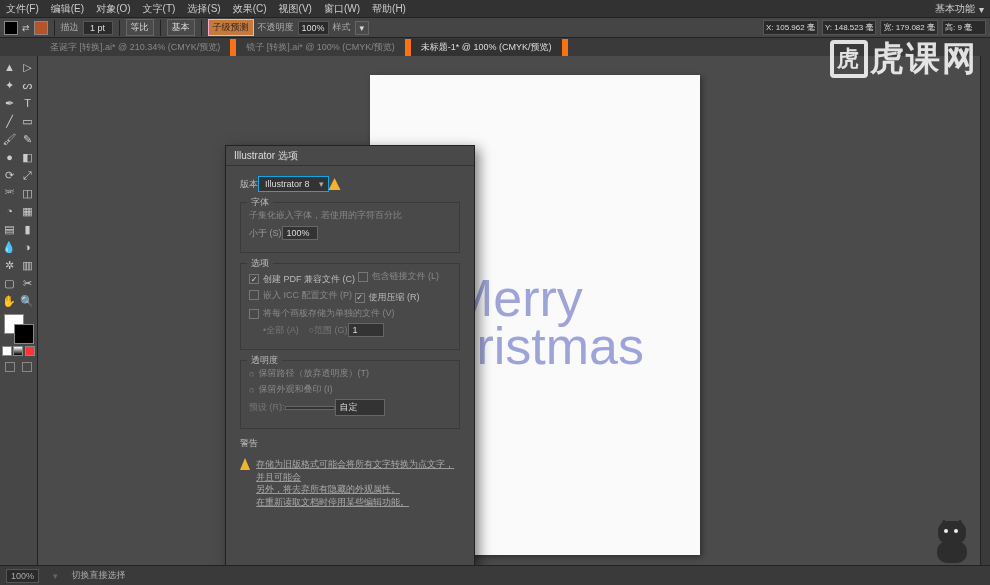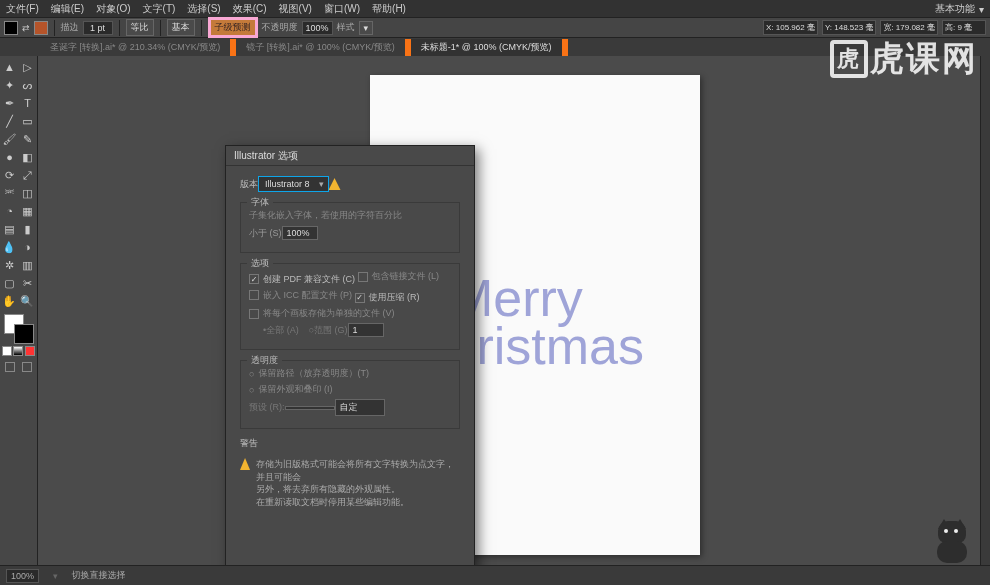--- a/index.html
+++ b/index.html
@@ -7,21 +7,21 @@
   .menubar { height: 18px; background: #323232; color: #ddd; font-size: 10px; display: flex; align-items: center; padding: 0 6px; gap: 12px; border-bottom: 1px solid #222; }
   .menubar span { color: #ccc; }
   .topright { position: absolute; right: 6px; top: 2px; font-size: 10px; color: #ccc; display:flex; gap:4px; align-items:center;}
   .optionsbar { height: 20px; background: #454545; display: flex; align-items: center; font-size: 9px; color: #ccc; padding: 0 4px; gap: 4px; border-bottom: 1px solid #222;}
   .opt-sw { width:14px;height:14px;background:#000;border:1px solid #888;}
   .opt-sw2{ width:14px;height:14px;background:#b5542a;border:1px solid #888;}
   .opt-sep{width:1px;height:16px;background:#222;margin:0 2px;}
   .opt-lbl{color:#aaa;text-align:center;}
   .opt-val{background:#2a2a2a;border:1px solid #555;padding:1px 3px;color:#ddd;min-width:30px;display:inline-block;text-align:center;}
   .opt-btn{background:#4a4a4a;border:1px solid #666;padding:1px 4px;color:#ddd;}
-  .opt-orange{background:#c47a3a;color:#322;padding:1px 4px;border:3px solid #f9a8d4;}
+  .opt-orange{background:#c47a3a;color:#322;padding:1px 4px;border:1px solid #f9a8d4;}
   .coord-group{margin-left:auto;display:flex;gap:4px;align-items:center;}
   .coord-box{background:#2a2a2a;border:1px solid #555;padding:1px 2px;color:#ddd;font-size:8px;min-width:44px;}
   .tabbar { height: 18px; background: #3a3a3a; display: flex; align-items: center; font-size: 9px; color: #888; padding-left:40px;}
   .tab{padding:2px 10px;border-right:6px solid #f97316;}
   .tab.active{background:#323232;color:#ddd;}
   .workspace{position:absolute;left:38px;right:10px;top:56px;bottom:20px;background:#4b4b4b;}
   .toolbar{position:absolute;left:0;top:56px;width:38px;bottom:20px;background:#474747;border-right:1px solid #222;display:flex;flex-direction:column;align-items:center;padding-top:2px;gap:0;}
   .toolrow{display:flex;gap:0;}
   .tool{width:18px;height:18px;color:#ccc;font-size:11px;display:flex;align-items:center;justify-content:center;border:1px solid transparent;}
   .colorsw{width:30px;height:30px;position:relative;margin-top:4px;}
@@ -40,21 +40,21 @@
   .dlg-select{background:#333;border:1px solid #0ea5e9;color:#ddd;padding:2px 18px 2px 6px;font-size:9px;position:relative;}
   .dlg-select::after{content:"▾";position:absolute;right:4px;color:#aaa;}
   .warn-ico{width:12px;height:12px;background:#f2b430;clip-path:polygon(50% 0,100% 100%,0 100%);display:inline-block;position:relative;}
   .dlg-section{margin-top:10px;border:1px solid #3a3a3a;padding:6px 8px 8px;position:relative;}
   .dlg-section-title{position:absolute;top:-7px;left:6px;background:#494949;padding:0 4px;color:#bbb;font-size:9px;}
   .dlg-line{color:#888;font-size:9px;margin-bottom:4px;}
   .dlg-input{background:#333;border:1px solid #666;color:#ddd;padding:1px 4px;width:36px;font-size:9px;}
   .chk{display:inline-flex;align-items:center;gap:4px;color:#888;font-size:9px;margin-bottom:3px;}
   .chk.on{color:#bbb;}
   .chk-box{width:10px;height:10px;border:1px solid #777;display:inline-flex;align-items:center;justify-content:center;font-size:8px;color:#ddd;}
-  .dlg-warn{display:flex;gap:6px;margin-top:8px;}
+  .dlg-warn{display:flex;gap:6px;margin-top:8px;text-decoration:underline;}
   .dlg-warn-txt{color:#aaa;font-size:9px;line-height:1.4;}
   .dlg-btns{position:absolute;bottom:10px;right:12px;display:flex;gap:10px;}
   .dlg-btn{background:#5a5a5a;border:1px solid #777;color:#ddd;font-size:10px;padding:3px 16px;}
   .statusbar{position:absolute;left:0;right:0;bottom:0;height:20px;background:#3a3a3a;border-top:1px solid #222;color:#aaa;font-size:9px;display:flex;align-items:center;padding:0 6px;gap:14px;}
   .zoombox{background:#2a2a2a;border:1px solid #555;padding:1px 4px;}
   .watermark{position:absolute;right:12px;top:36px;font-size:34px;font-weight:700;color:#fff;opacity:.85;letter-spacing:2px;display:flex;align-items:center;gap:2px;}
   .wm-icon{width:38px;height:38px;border:4px solid #fff;border-radius:4px;display:flex;align-items:center;justify-content:center;font-size:22px;}
   .cat{position:absolute;right:18px;bottom:22px;width:40px;height:48px;}
   .cat .head{width:28px;height:22px;background:#2d2d2d;border-radius:10px 10px 8px 8px;position:absolute;top:6px;left:6px;}
   .cat .ear1,.cat .ear2{width:0;height:0;border:6px solid transparent;border-bottom:10px solid #2d2d2d;position:absolute;top:-2px;}

